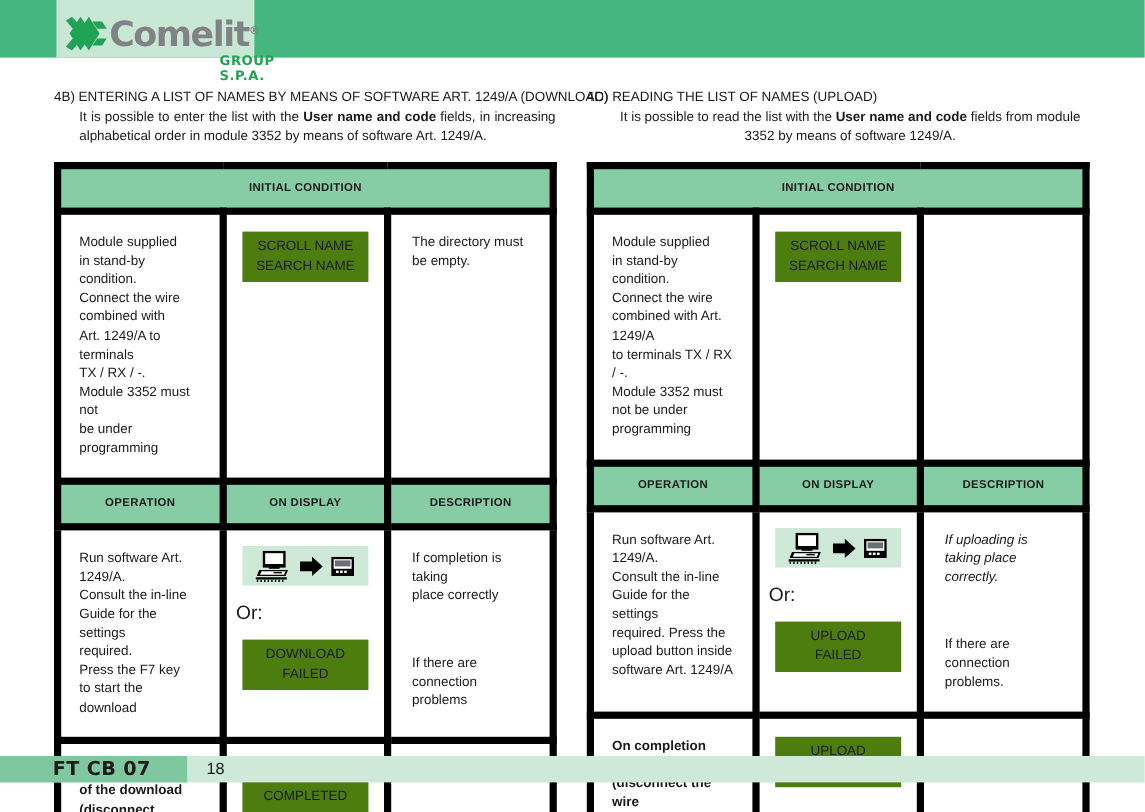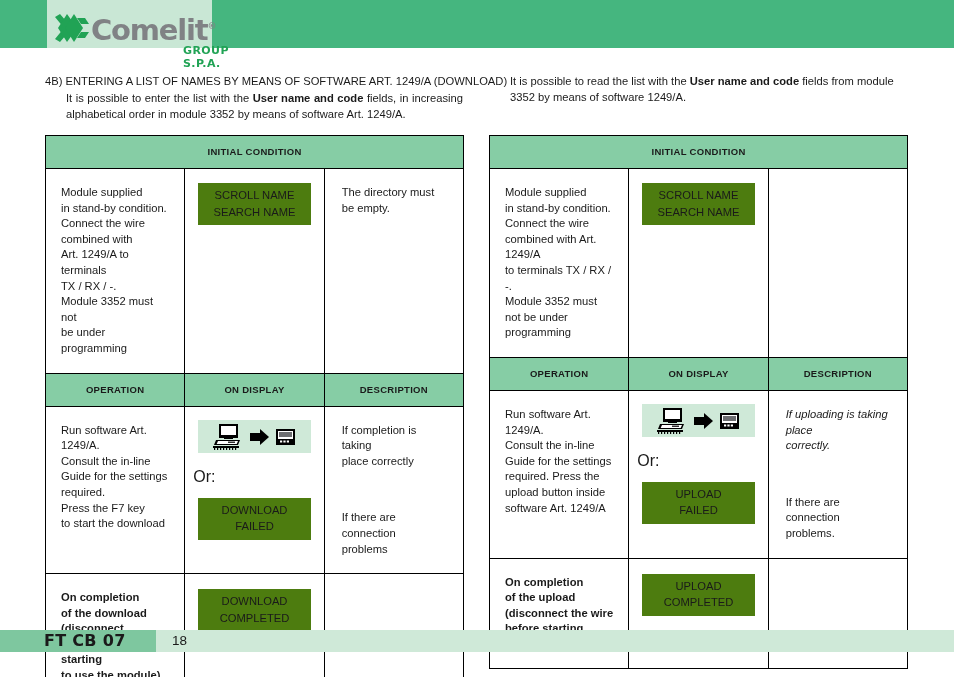--- a/index.html
+++ b/index.html
@@ -82,36 +82,36 @@
     white-space: nowrap;
     margin: 0 0 2px 0;
   }
   .sec-body {
     font-size: 11.2px;
     line-height: 15.5px;
     margin: 0 0 0 21px;
     text-align: justify;
     padding-right: 2px;
   }
-  .sec-body.no-justify { text-align: left; }
+  .sec-body.no-justify { text-align: center; }
   .sec-body b { font-weight: bold; }
 
   
   .tbl {
     position: absolute;
     top: 135px;
     border-collapse: collapse;
     table-layout: fixed;
     border: 1px solid #63bd8e;
   }
   .tbl-left  { left: 45px;  width: 419px; }
   .tbl-right { left: 489px; width: 419px; }
 
   .tbl td, .tbl th {
-    border: 1px solid #000000;
+    border: 6px solid #000000;
     vertical-align: top;
     padding: 8px;
   }
   .th-full {
     background: #86cda5;
     text-align: center;
     font-size: 9.5px;
     font-weight: bold;
     letter-spacing: 0.3px;
     height: 16px;
@@ -223,20 +223,21 @@
   <div class="logo-word"><span>Comelit</span><span class="logo-reg">®</span></div>
   <div class="logo-sub">GROUP S.P.A.</div>
 </div>
 
 <div class="col col-left">
   <p class="sec-title">4B) ENTERING A LIST OF NAMES BY MEANS OF SOFTWARE ART. 1249/A (DOWNLOAD)</p>
   <p class="sec-body"><span>It is possible to enter the list with the </span><b>User name and code</b><span> fields, in increasing alphabetical order in module 3352 by means of software Art. 1249/A.</span></p>
 </div>
 
 <div class="col col-right">
+  <p class="sec-title">4C) READING THE LIST OF NAMES (UPLOAD)</p>
   <p class="sec-body no-justify"><span>It is possible to read the list with the </span><b>User name and code</b><span> fields from module 3352 by means of software 1249/A.</span></p>
 </div>
 
 <table class="tbl tbl-left">
   <tbody>
       <tr>
     <th class="th-full" colspan="3">INITIAL CONDITION</th>
   </tr>
   <tr>
     <td class="c1">

